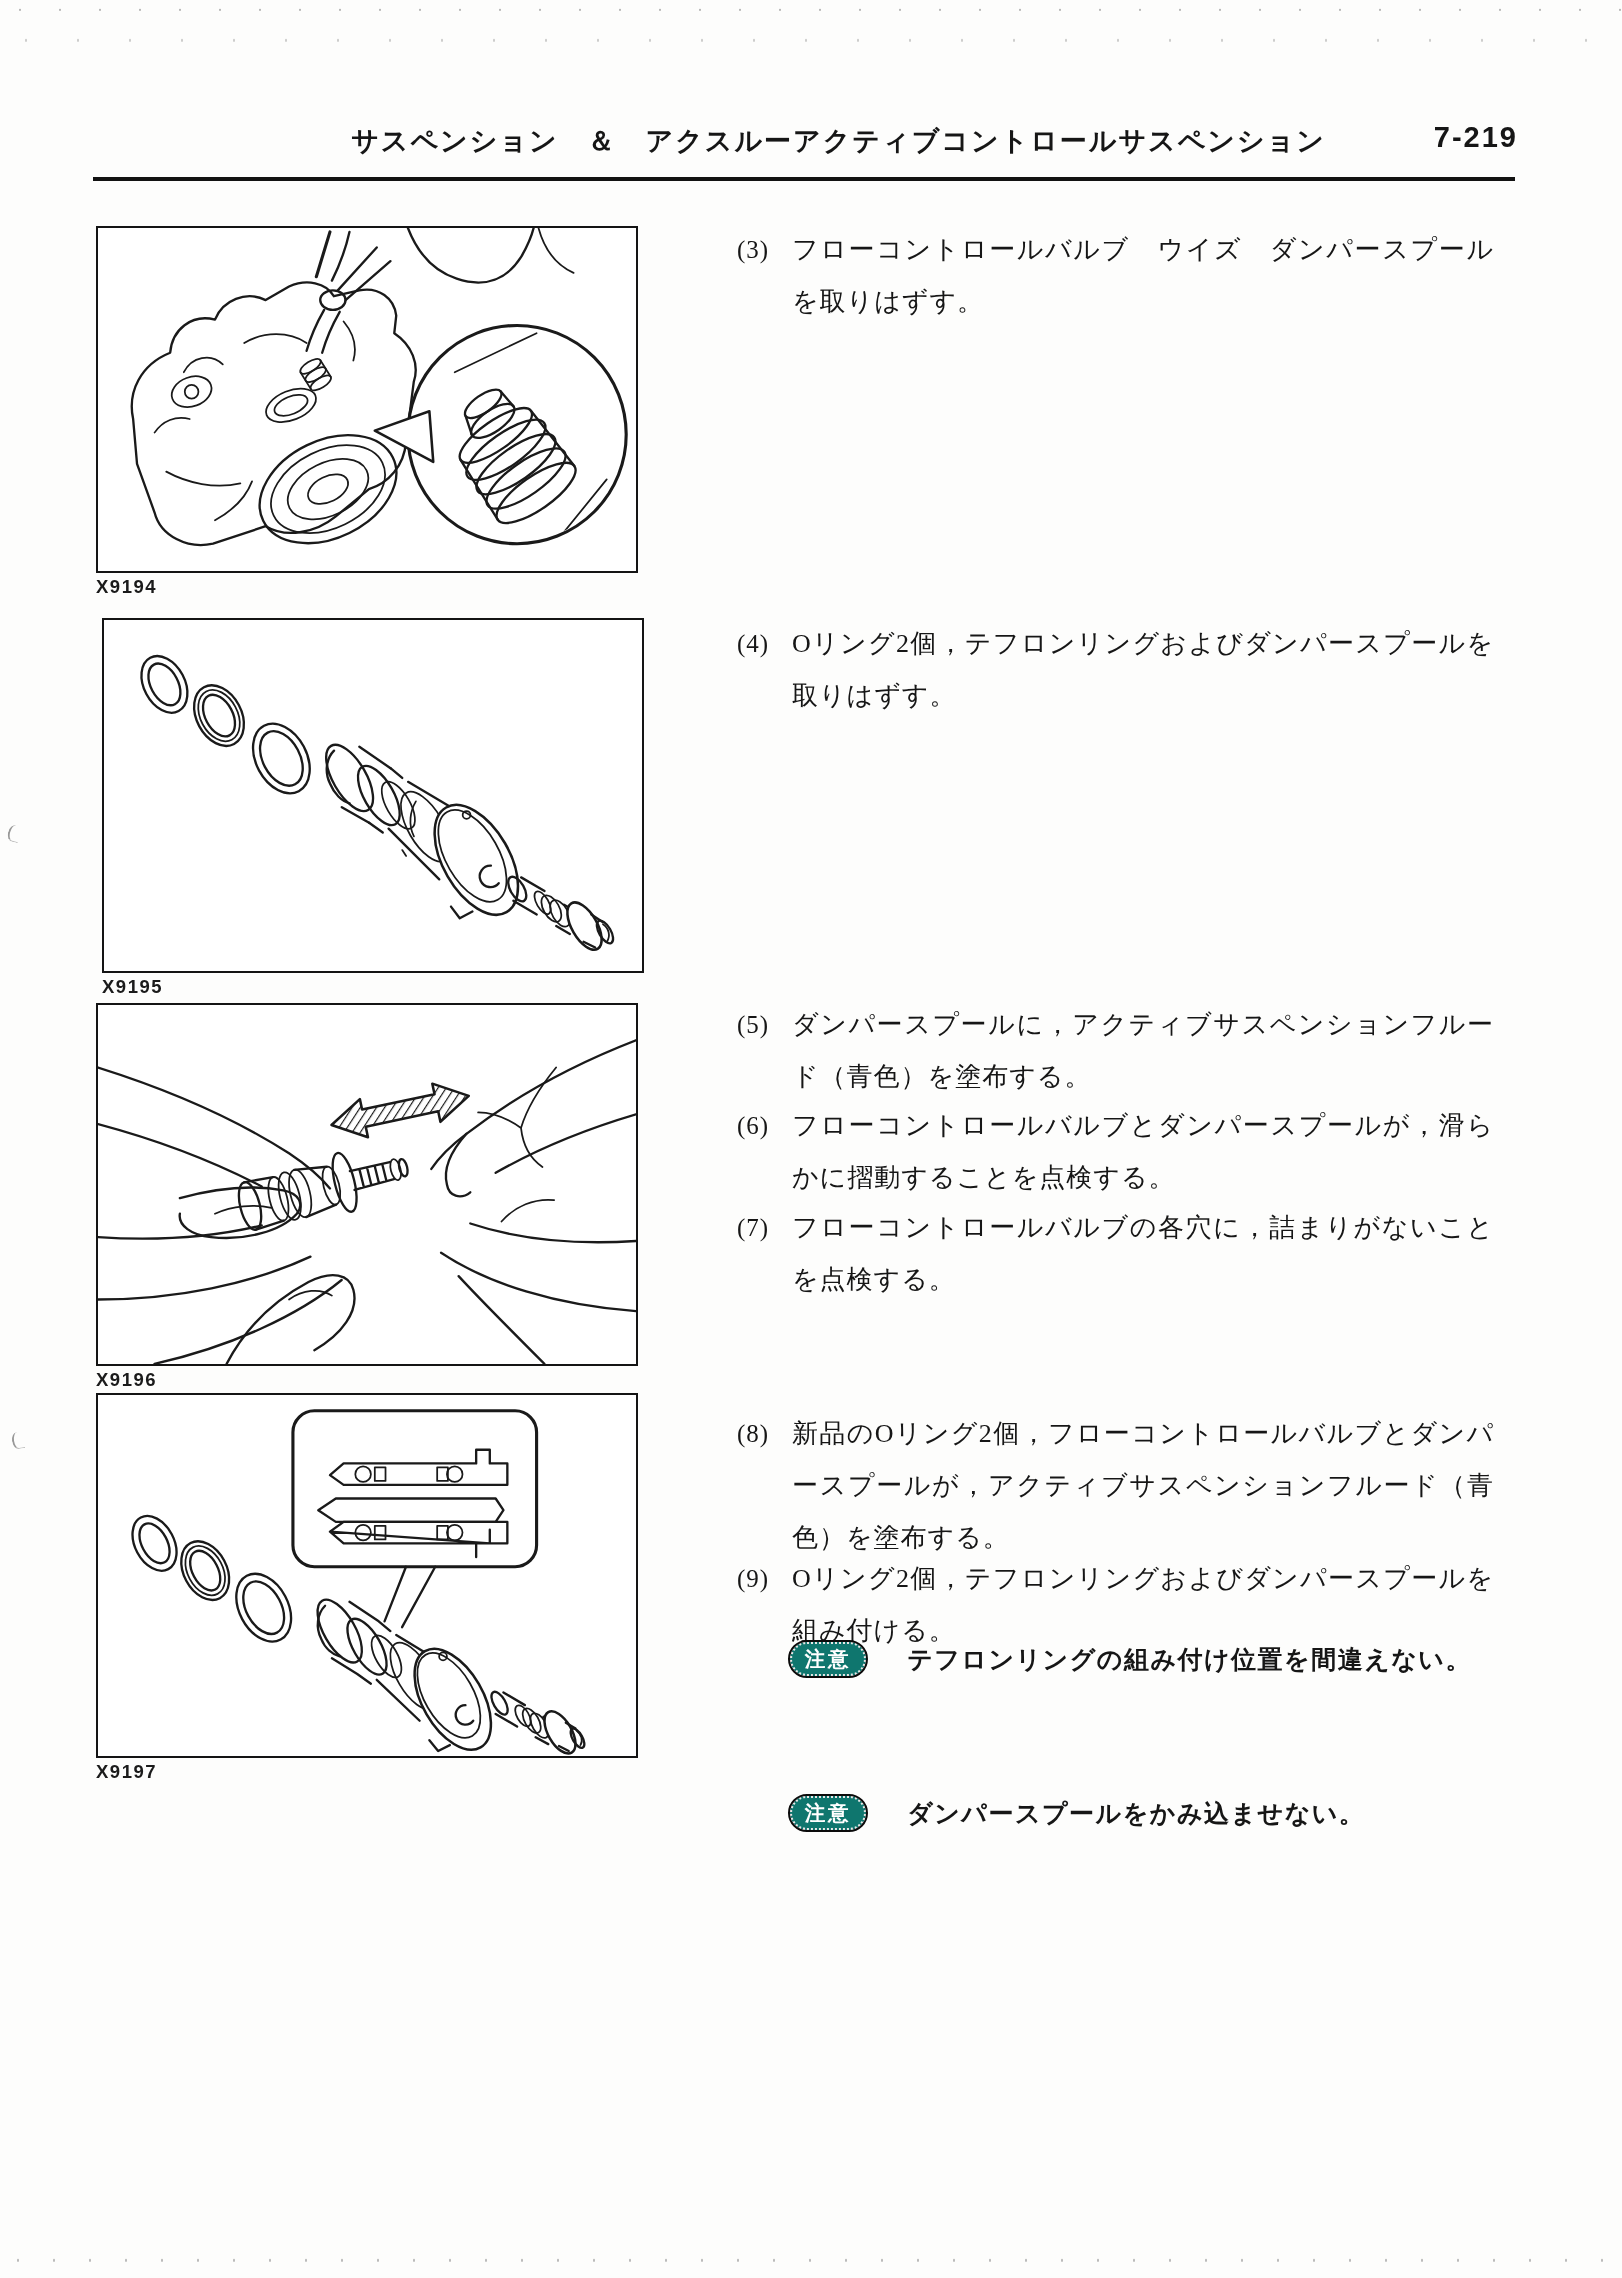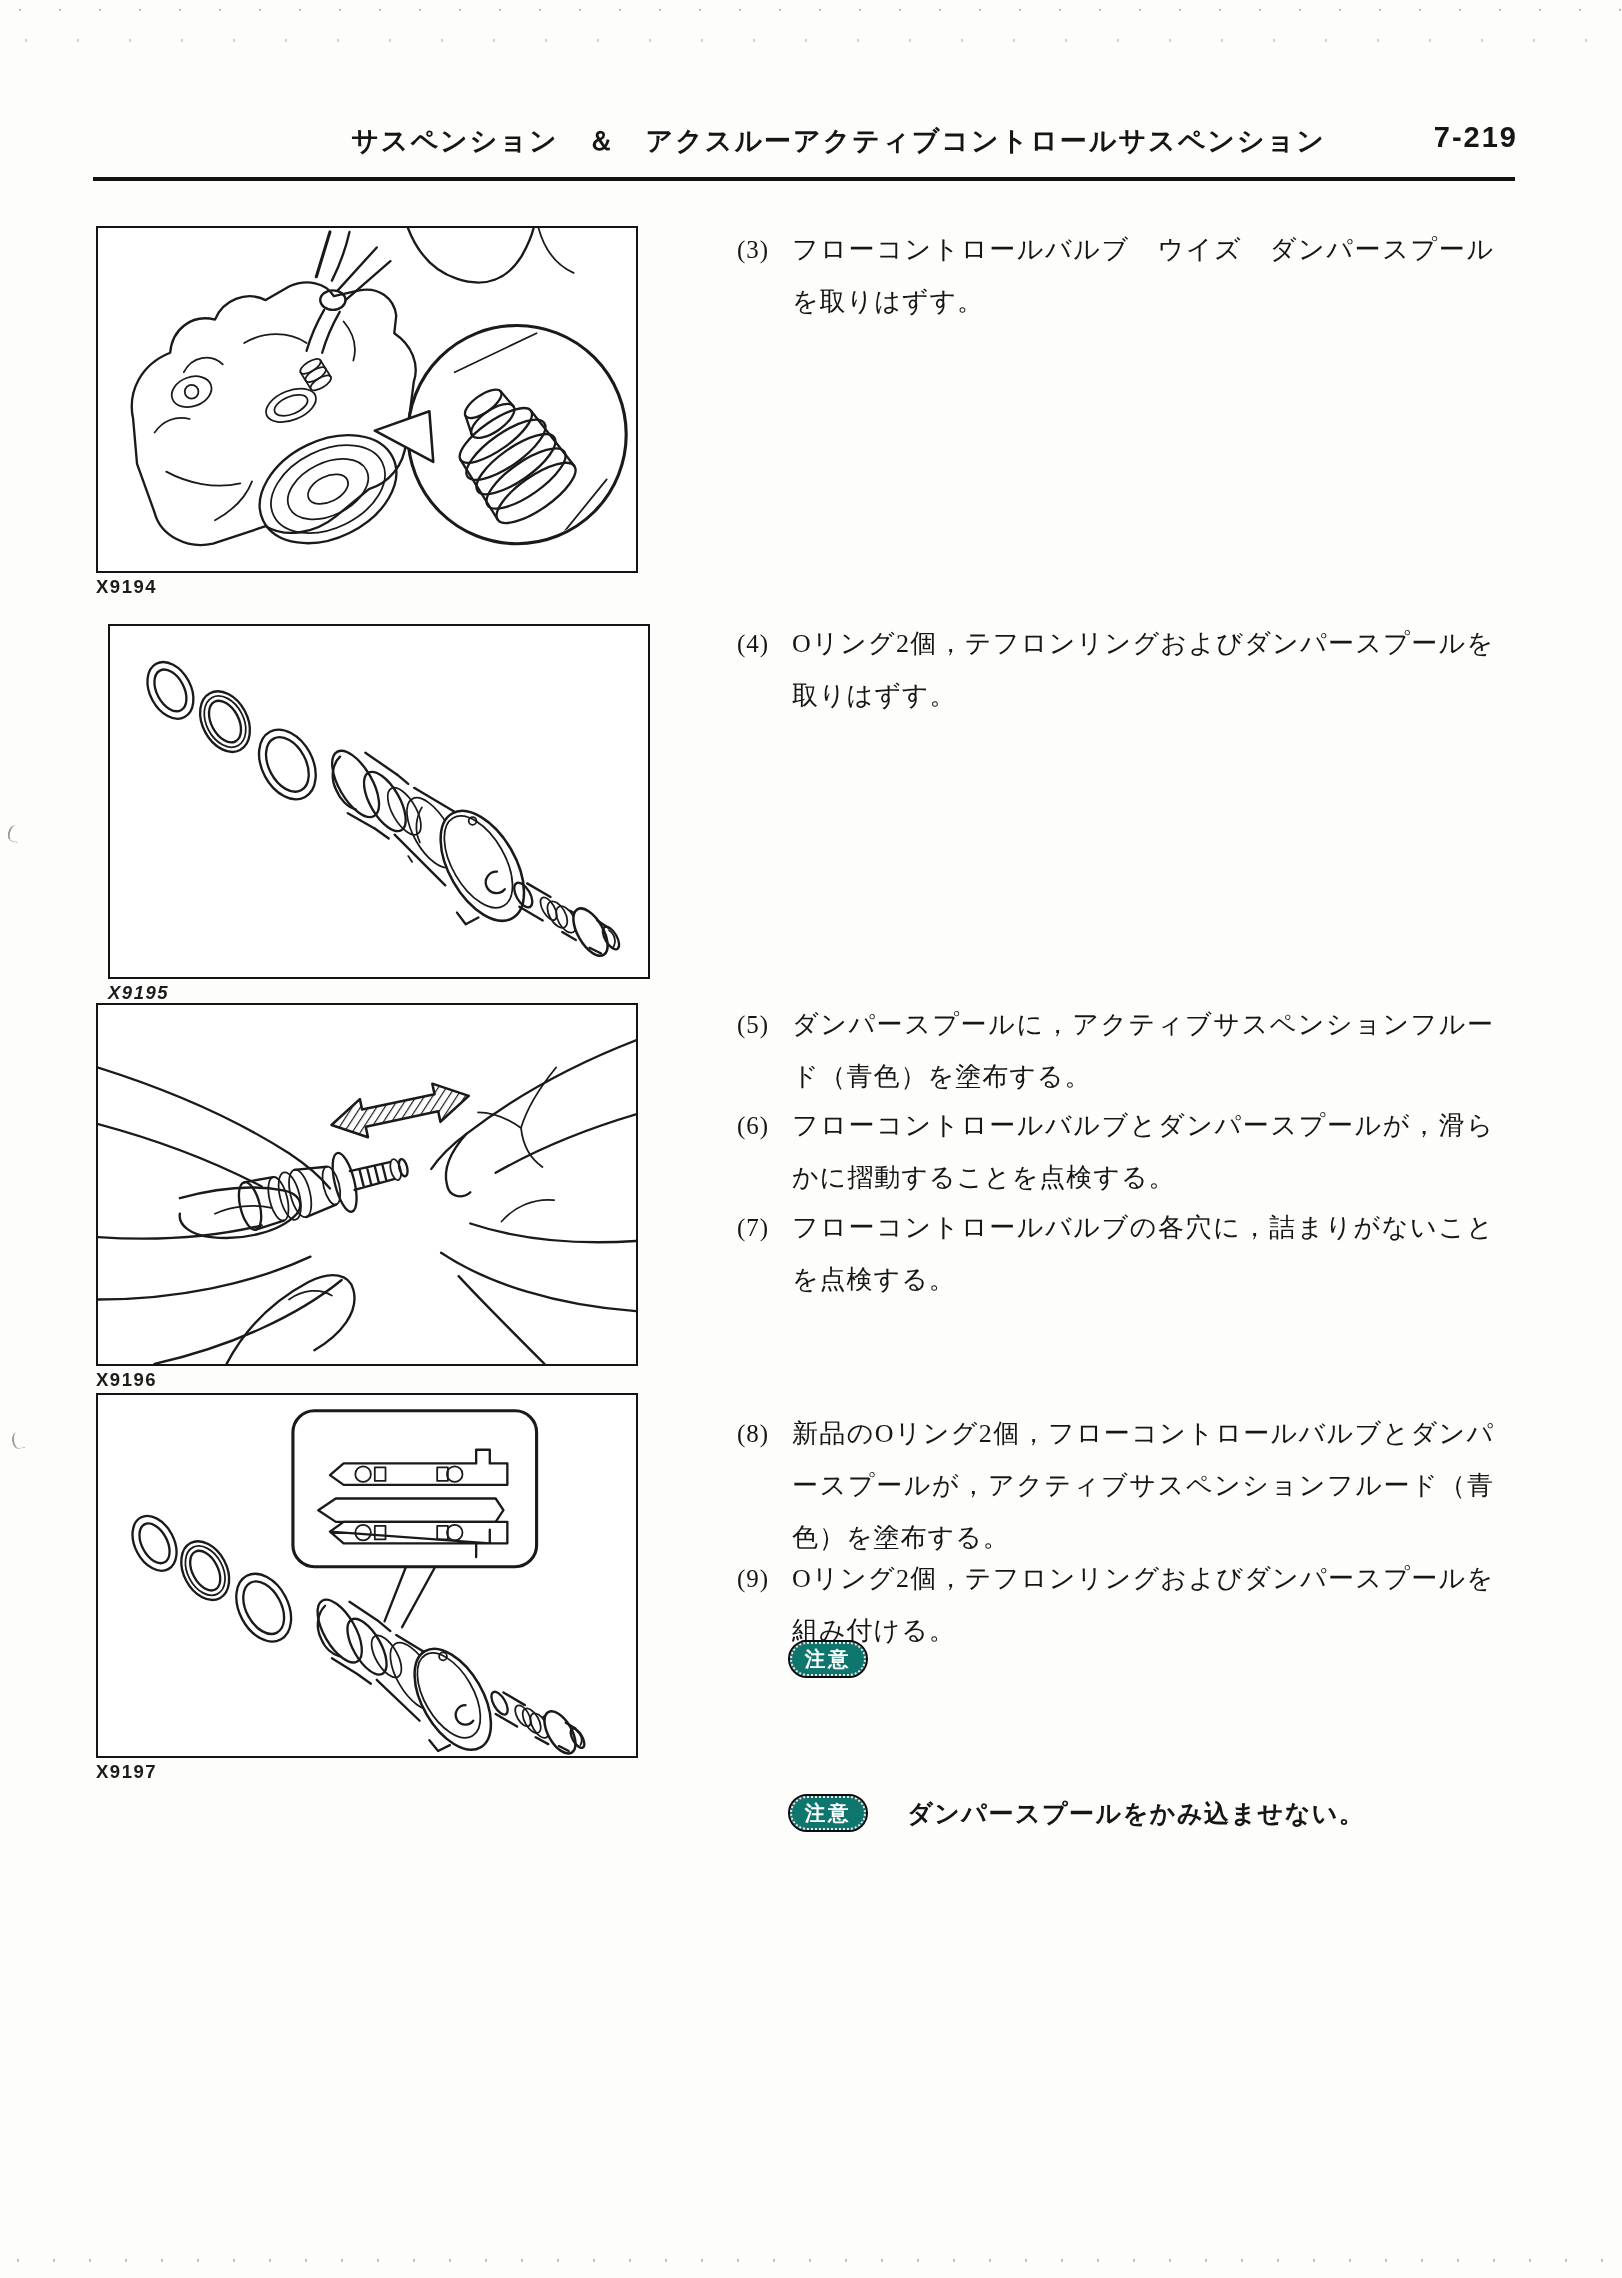--- a/index.html
+++ b/index.html
@@ -135,21 +135,21 @@
             <path class="ln" d="M-20,-52 L-14,-72 M32,-52 L30,-72"></path>
           </g>
         </g>
 
         <path class="wfill" d="M340,188 L284,208 L344,240 Z"></path>
       </svg>
     </div>
     <figcaption class="fig-caption">X9194</figcaption>
   </figure>
 
-  <figure class="fig" id="fig2" style="margin:12px;font-style:italic;">
+  <figure class="fig" id="fig2" style="margin:6px;">
     <div class="fig-frame">
       <svg width="538" height="351" viewBox="0 0 552 360">
 
         <g transform="rotate(-28 62 66)">
           <ellipse class="ln" cx="62" cy="66" rx="21" ry="31"></ellipse>
             <ellipse class="ln" cx="62" cy="66" rx="14" ry="23"></ellipse>
         </g>
         <g transform="rotate(-28 118 98)">
           <ellipse class="ln" cx="118" cy="98" rx="23" ry="33"></ellipse>
             <ellipse class="ln2" cx="118" cy="98" rx="19" ry="28"></ellipse>
@@ -333,20 +333,21 @@
     <span class="step-text">新品のOリング2個，フローコントロールバルブとダンパースプールが，アクティブサスペンションフルード（青色）を塗布する。</span>
   </div>
 
   <div class="step" style="top:1553px">
     <span class="step-num">(9)</span>
     <span class="step-text">Oリング2個，テフロンリングおよびダンパースプールを組み付ける。</span>
   </div>
 
   <div class="caution-row" style="top:1642px">
     <span class="caution-badge">注意</span>
+    <span class="caution-text">テフロンリングの組み付け位置を間違えない。</span>
   </div>
 
 
   <div class="caution-row" style="top:1796px">
     <span class="caution-badge">注意</span>
     <span class="caution-text">ダンパースプールをかみ込ませない。</span>
   </div>
 
 </div>
 

